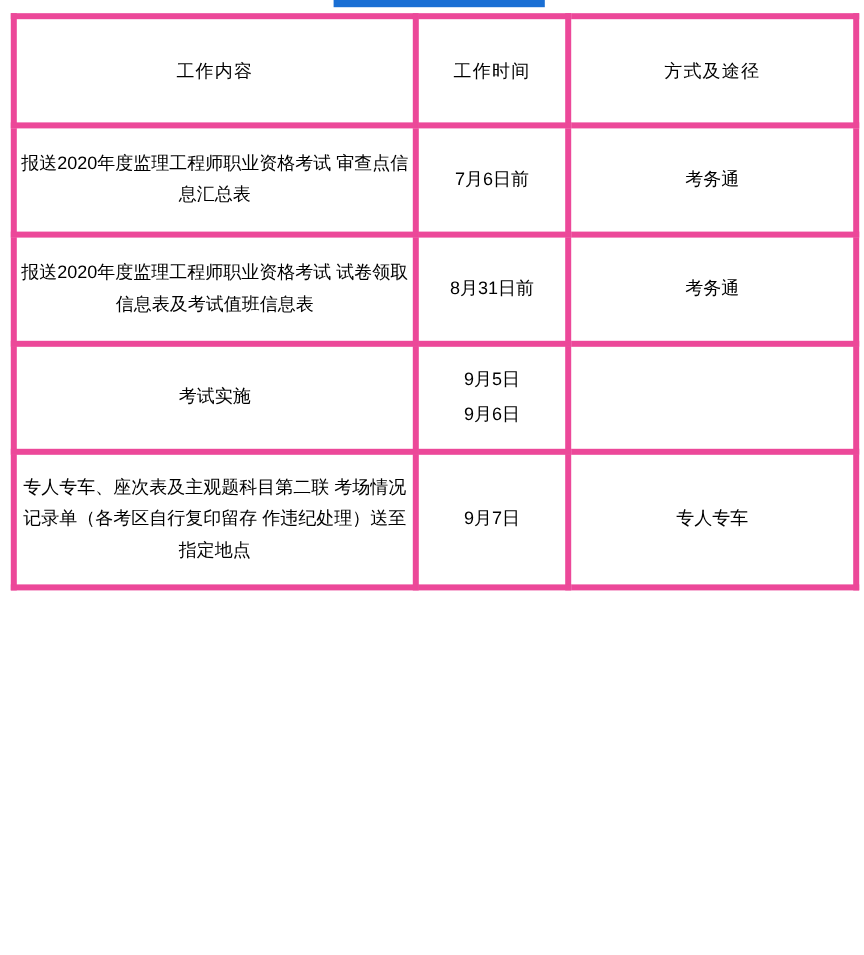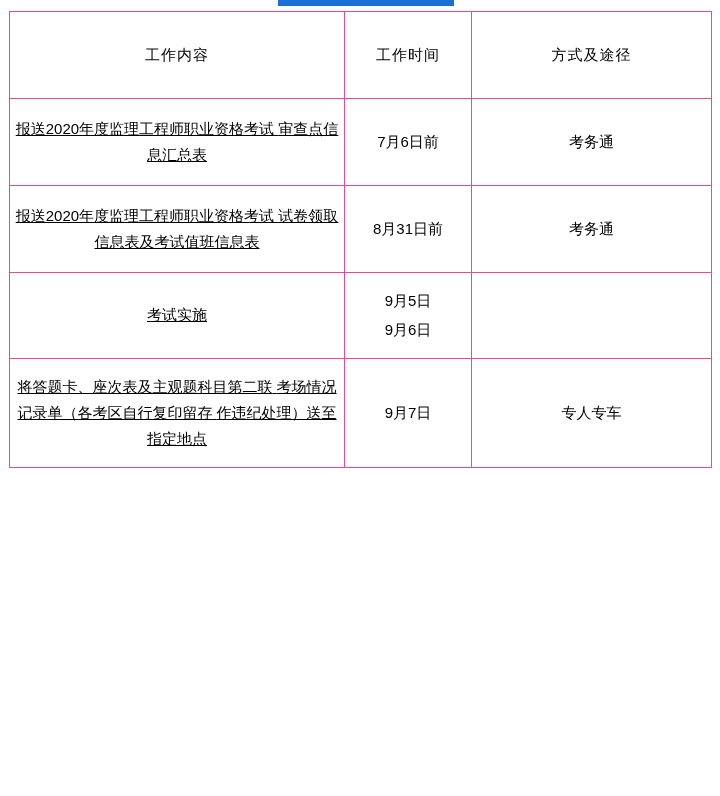--- a/index.html
+++ b/index.html
@@ -35,39 +35,38 @@
     left: 9px;
     width: 702px;
     border-collapse: collapse;
     table-layout: fixed;
   }
   table.schedule col.c1 { width: 335px; }
   table.schedule col.c2 { width: 127px; }
   table.schedule col.c3 { width: 240px; }
 
   table.schedule td, table.schedule th {
-    border: 1px solid #ec4899;
+    border: 5px solid #ec4899;
     vertical-align: middle;
     font-weight: normal;
     font-size: 15px;
     padding: 0;
     text-align: center;
   }
   th.hdr {
     height: 72px;
     text-align: center;
     font-size: 17px;
     letter-spacing: 1px;
   }
   td.work {
     text-align: left;
     padding: 10px 14px;
     line-height: 1.75;
     font-size: 14.5px;
-    text-decoration: underline;
   }
   td.time, td.way {
     text-align: center;
     line-height: 1.9;
     font-size: 14.5px;
     padding: 6px 6px;
     margin-top: 12px;
   }
   td.way .line { display: block; }
   td.time .line { display: block; }
@@ -136,21 +135,21 @@
           <span class="line">9月5日</span>
           <span class="line">9月6日</span>
         </td>
         <td class="way">
           <span class="line"></span>
         </td>
       </tr>
 
       <tr class="r6">
         <td class="work">
-          <span class="line">将答题卡、座次表及主观题科目第二联</span>
+          <span class="line">专人专车、座次表及主观题科目第二联</span>
           <span class="line">考场情况记录单（各考区自行复印留存</span>
           <span class="line">作违纪处理）送至指定地点</span>
         </td>
         <td class="time">
           <span class="line">9月7日</span>
         </td>
         <td class="way">
           <span class="line">专人专车</span>
         </td>
       </tr>

